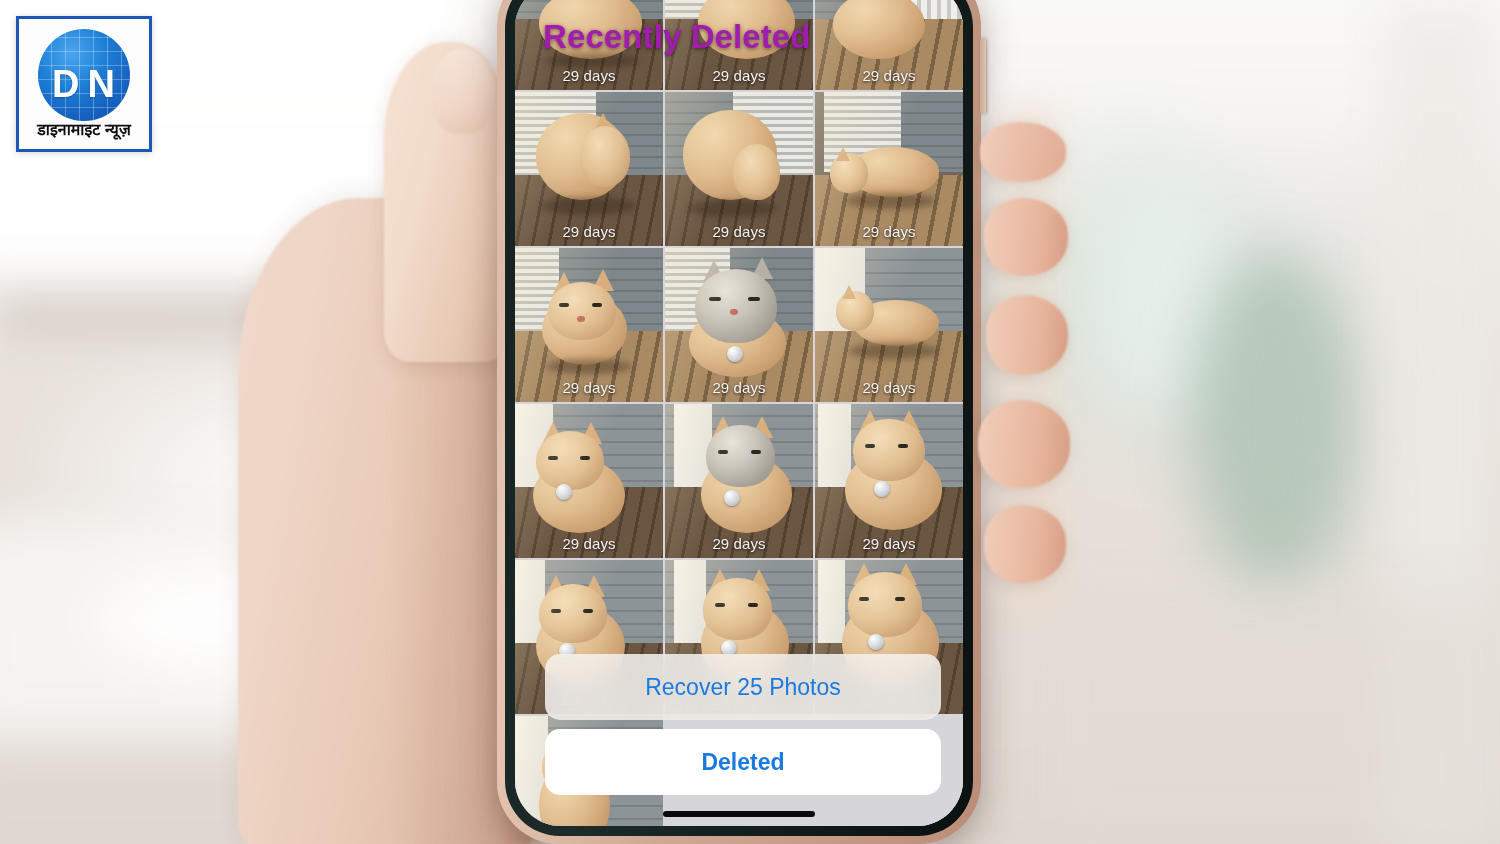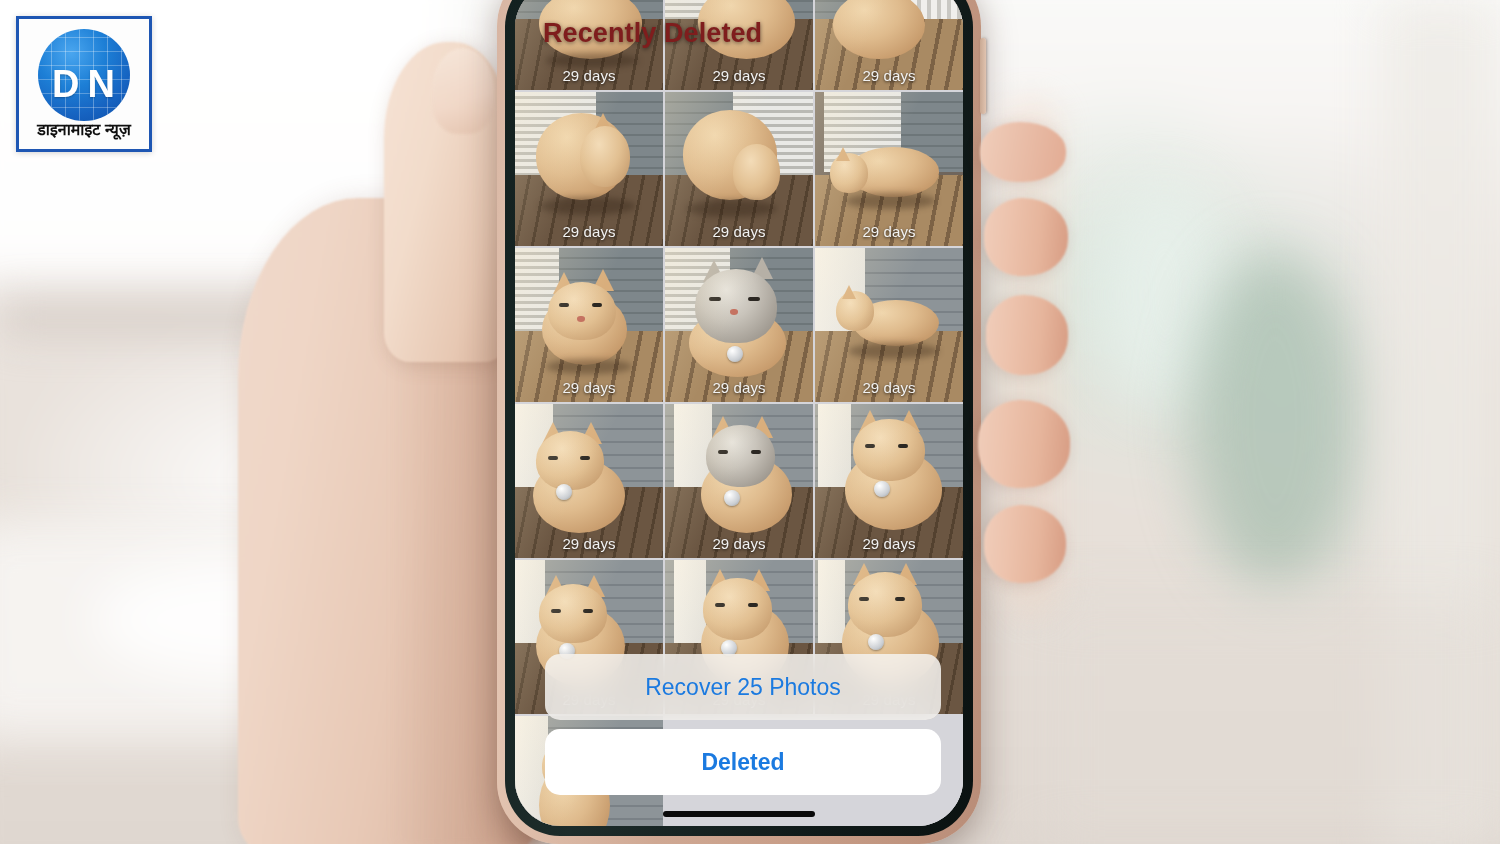--- a/index.html
+++ b/index.html
@@ -286,23 +286,23 @@
     position: absolute;
     background: rgba(40,26,14,0.34);
     filter: blur(3px);
     border-radius: 50%;
   }
 
   
   .nav-title {
     position: absolute;
     left: 28px; top: 36px;
-    font-size: 27px;
+    font-size: 33px;
     font-weight: bold;
-    color: #7f1d1d;
+    color: #a21caf;
     letter-spacing: 0.1px;
     text-shadow: 0 1px 4px rgba(0,0,0,0.55);
     z-index: 6;
   }
 
   
   .sheet {
     position: absolute;
     left: 0; right: 0; bottom: 0;
     padding: 4px 22px 22px 22px;

